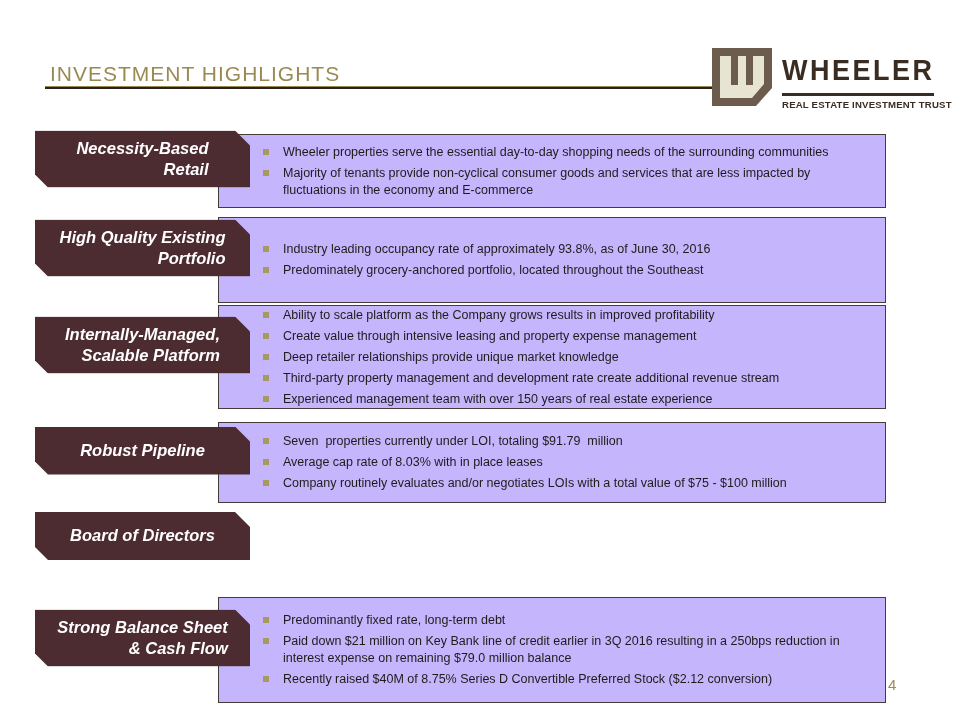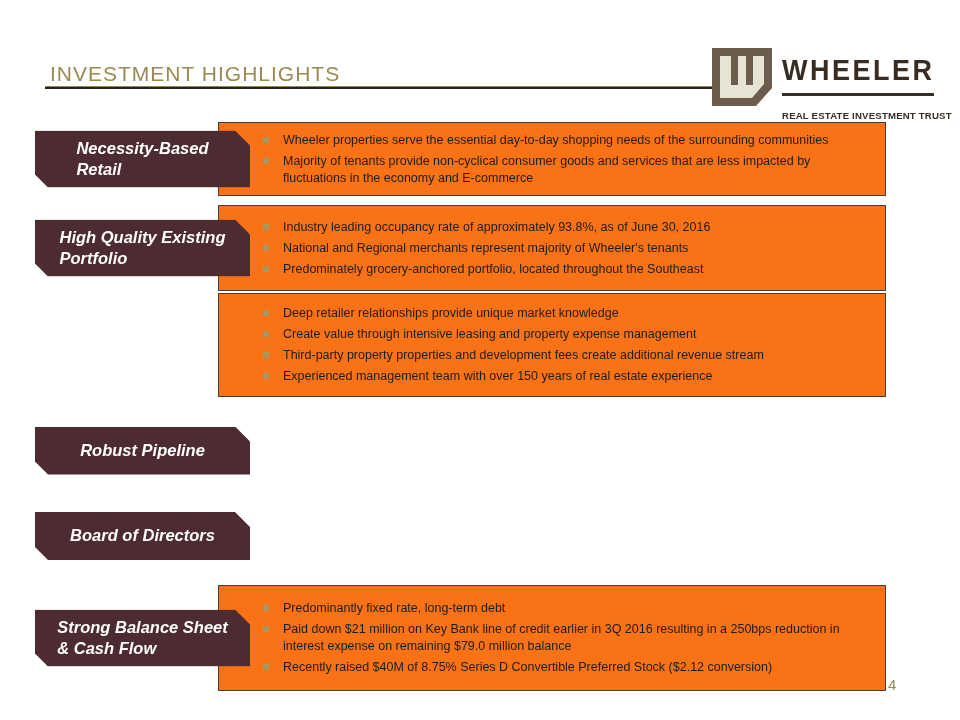--- a/index.html
+++ b/index.html
@@ -21,57 +21,57 @@
   
   .logo { position:absolute; left:712px; top:46px; width:222px; }
   .logo-mark { position:absolute; left:0; top:2px; }
   .logo-text { position:absolute; left:70px; top:7px; width:152px; }
   .logo-name {
     font-weight:700; font-size:27px; letter-spacing:2.5px; color:#392d23;
     transform:scaleY(1.12); transform-origin:top left; white-space:nowrap;
   }
   .logo-rule { height:3px; background:#392d23; margin-top:9px; }
   .logo-tagline {
-    margin-top:14px; font-weight:700; font-size:9.6px; letter-spacing:0.2px;
+    margin-top:3px; font-weight:700; font-size:9.6px; letter-spacing:0.2px;
     color:#392d23; white-space:nowrap;
   }
 
   
   .sections { position:absolute; left:35px; top:0; width:851px; height:720px; }
   .section-row { position:absolute; left:0; width:851px; }
   .section-row:nth-of-type(1) { top:122px; height:74px; }
   .section-row:nth-of-type(2) { top:205px; height:86px; }
   .section-row:nth-of-type(3) { top:293px; height:104px; }
   .section-row:nth-of-type(4) { top:410px; height:81px; }
   .section-row:nth-of-type(5) { top:497px; height:78px; }
   .section-row:nth-of-type(6) { top:585px; height:106px; }
 
   .content-box {
-    position:absolute; left:183px; top:0; width:668px; height:100%;
-    background:#f97316; border:1.5px solid #453c39; box-sizing:border-box;
+    position:absolute; left:183px; top:12px; width:668px; height:100%;
+    background:#c4b5fd; border:1.5px solid #453c39; box-sizing:border-box;
     display:flex; align-items:center;
   }
   .bullet-list {
     list-style:none; margin:0; padding:2px 16px 2px 44px;
     width:100%; box-sizing:border-box;
   }
   .bullet-list li {
     position:relative; padding-left:20px; margin:4px 0;
     font-size:12.5px; line-height:17px; color:#1d1c1a; white-space:pre-wrap;
   }
   .bullet-list li::before {
     content:""; position:absolute; left:0; top:5px;
     width:6px; height:6px; background:#a79761;
   }
 
   .label-plate {
     position:absolute; left:0; top:50%; transform:translateY(-50%);
     width:215px; min-height:48px; box-sizing:border-box; padding:7px 4px;
     background:#4c2b31; color:#ffffff;
-    display:flex; align-items:center; justify-content:center; text-align:left;
+    display:flex; align-items:center; justify-content:center; text-align:right;
     clip-path:polygon(0 0, calc(100% - 15px) 0, 100% 15px, 100% 100%, 13px 100%, 0 calc(100% - 13px));
     filter:drop-shadow(1px 2px 1.5px rgba(0,0,0,0.38));
   }
   .label-text {
     font-weight:700; font-style:italic; font-size:16.5px; line-height:1.3;
     white-space:pre-line;
   }
 
   
   .page-number {
@@ -112,42 +112,53 @@
     <div class="label-plate">
       <span class="label-text">Necessity-Based
 Retail</span>
     </div>
   </div>
 
   <div class="section-row">
     <div class="content-box">
       <ul class="bullet-list">
             <li>Industry leading occupancy rate of approximately 93.8%, as of June 30, 2016</li>
-            <li>National and Regional merchants represent majority of Wheeler's tenants</li>
             <li>Predominately grocery-anchored portfolio, located throughout the Southeast</li>
           </ul>
     </div>
     <div class="label-plate">
       <span class="label-text">High Quality Existing
 Portfolio</span>
     </div>
   </div>
 
   <div class="section-row">
     <div class="content-box">
       <ul class="bullet-list">
+            <li>Ability to scale platform as the Company grows results in improved profitability</li>
+            <li>Create value through intensive leasing and property expense management</li>
             <li>Deep retailer relationships provide unique market knowledge</li>
-            <li>Create value through intensive leasing and property expense management</li>
-            <li>Third-party property properties and development fees create additional revenue stream</li>
+            <li>Third-party property management and development rate create additional revenue stream</li>
             <li>Experienced management team with over 150 years of real estate experience</li>
           </ul>
+    </div>
+    <div class="label-plate">
+      <span class="label-text">Internally-Managed,
+Scalable Platform</span>
     </div>
   </div>
 
   <div class="section-row">
+    <div class="content-box">
+      <ul class="bullet-list">
+            <li>Seven  properties currently under LOI, totaling $91.79  million</li>
+            <li>Average cap rate of 8.03% with in place leases</li>
+            <li>Company routinely evaluates and/or negotiates LOIs with a total value of $75 - $100 million</li>
+          </ul>
+    </div>
     <div class="label-plate">
       <span class="label-text">Robust Pipeline</span>
     </div>
   </div>
 
   <div class="section-row">
     <div class="label-plate">
       <span class="label-text">Board of Directors</span>
     </div>
   </div>

